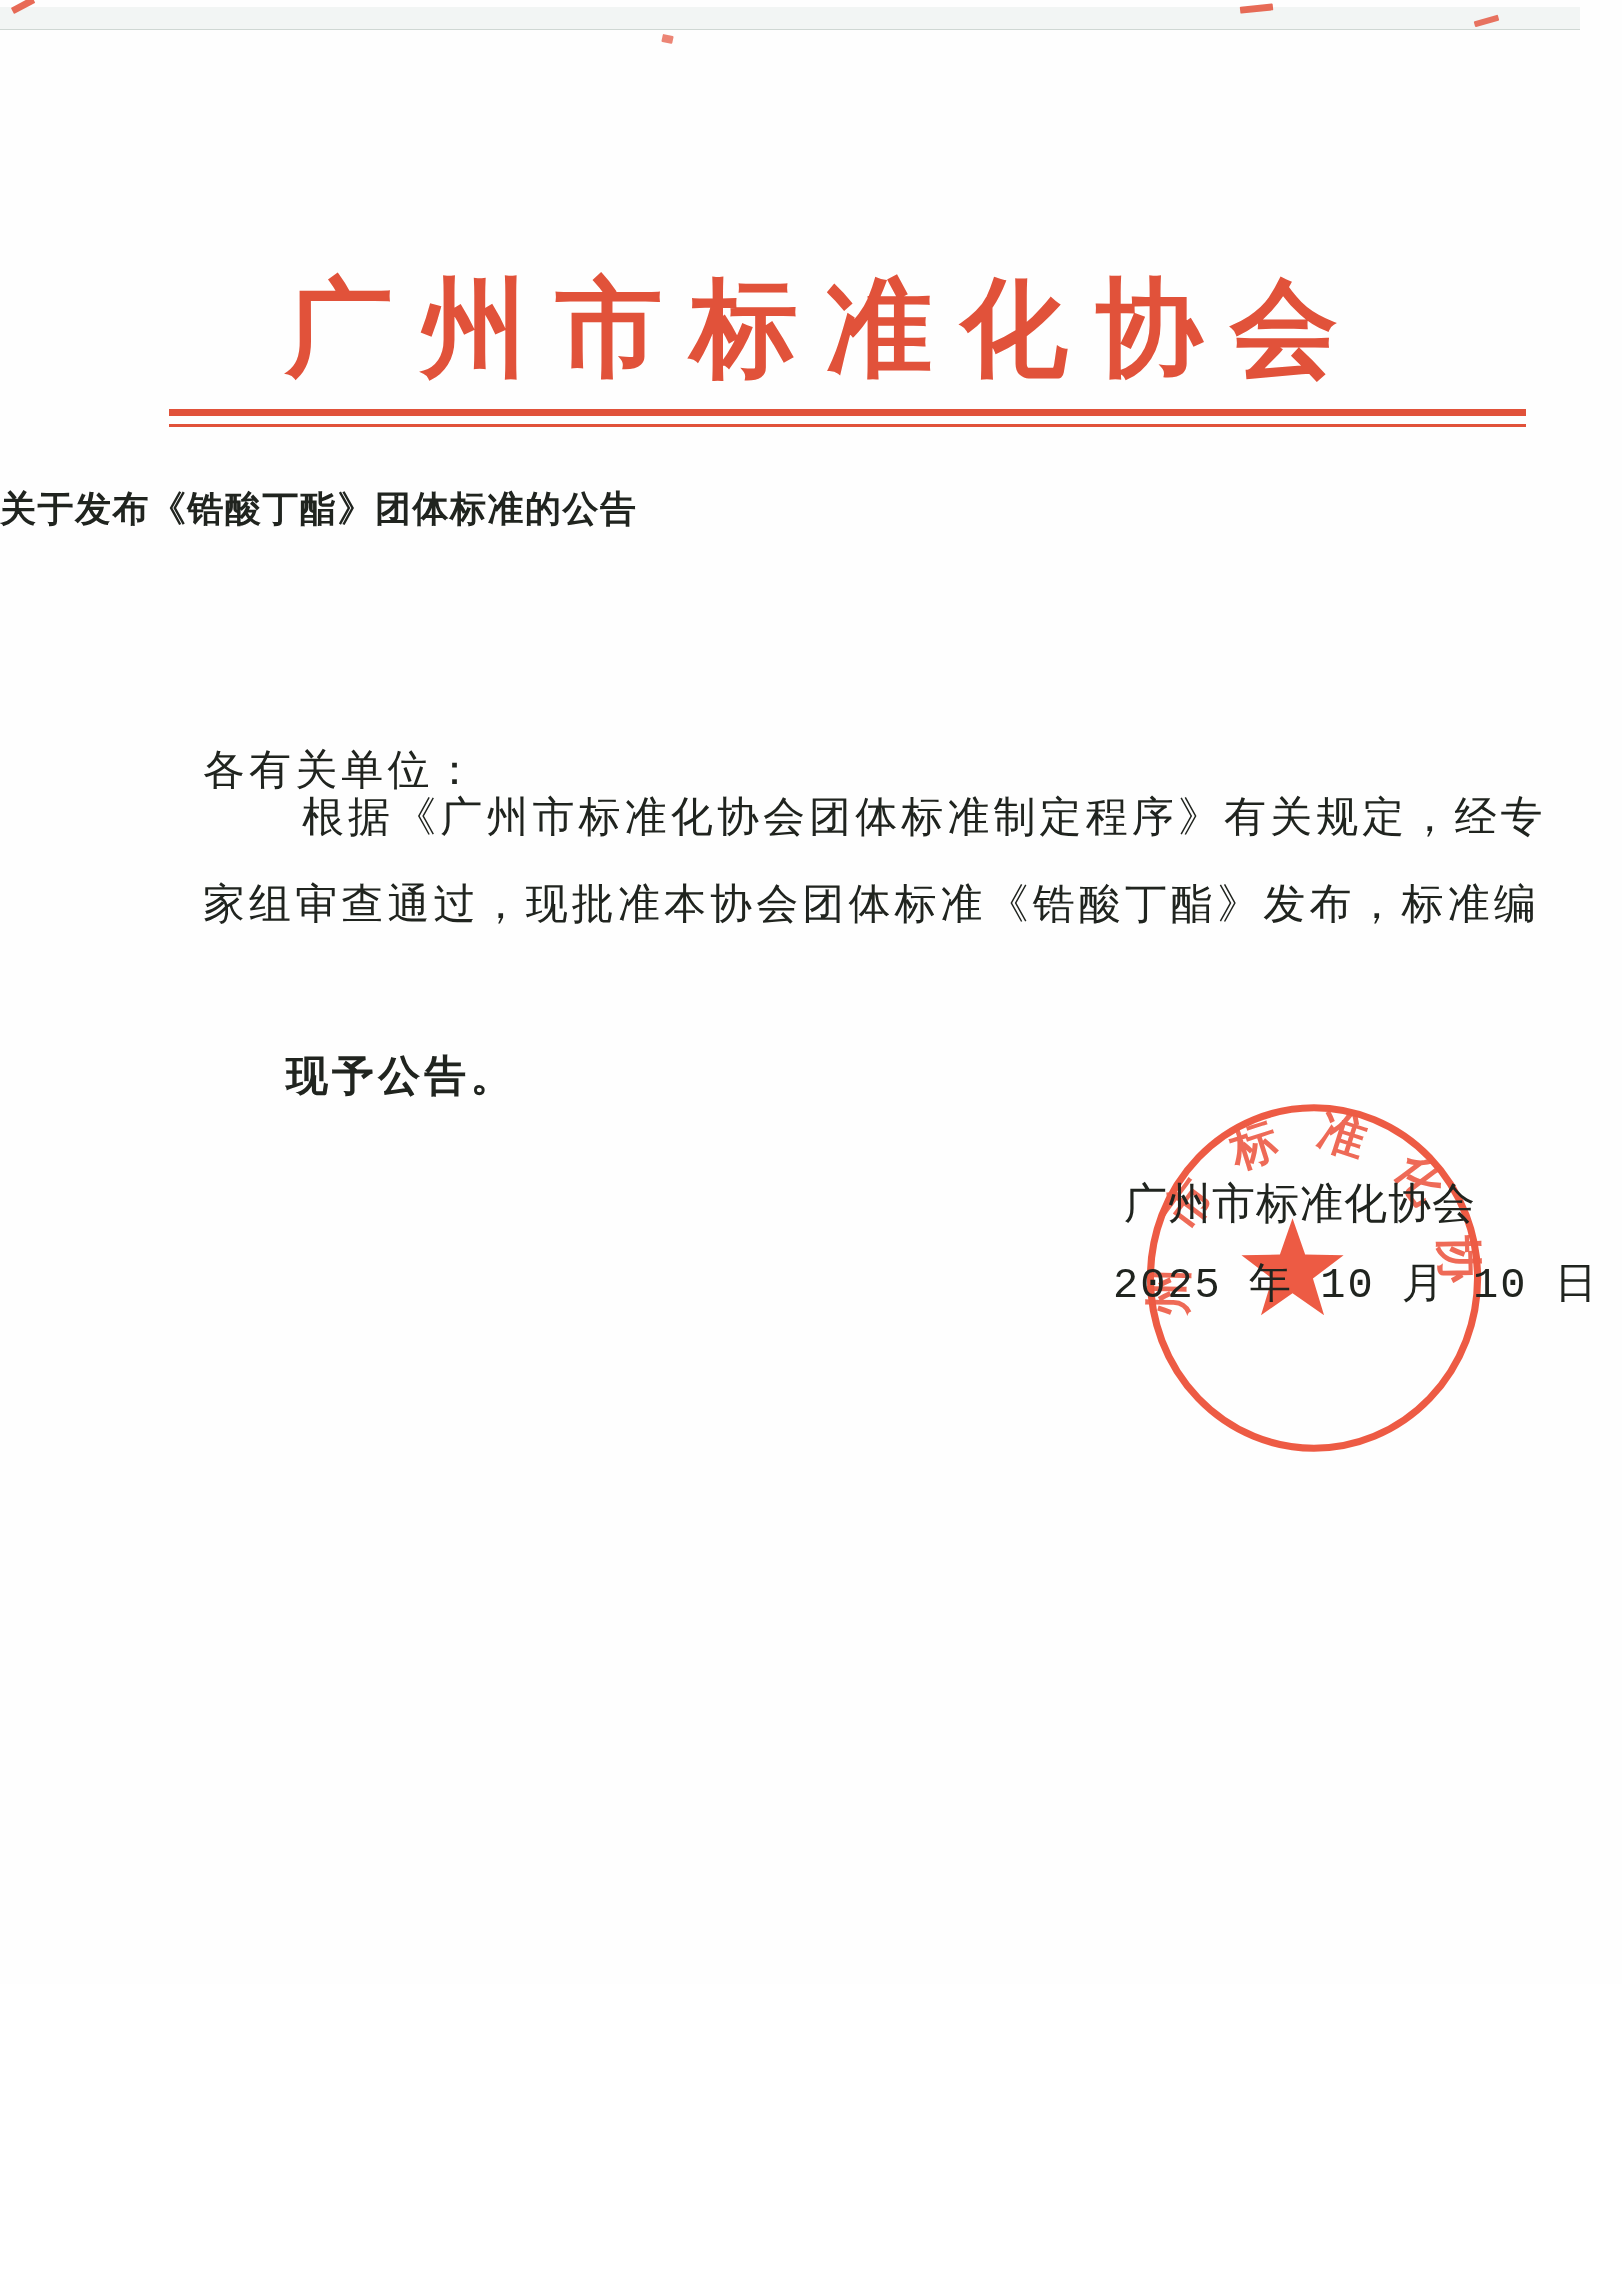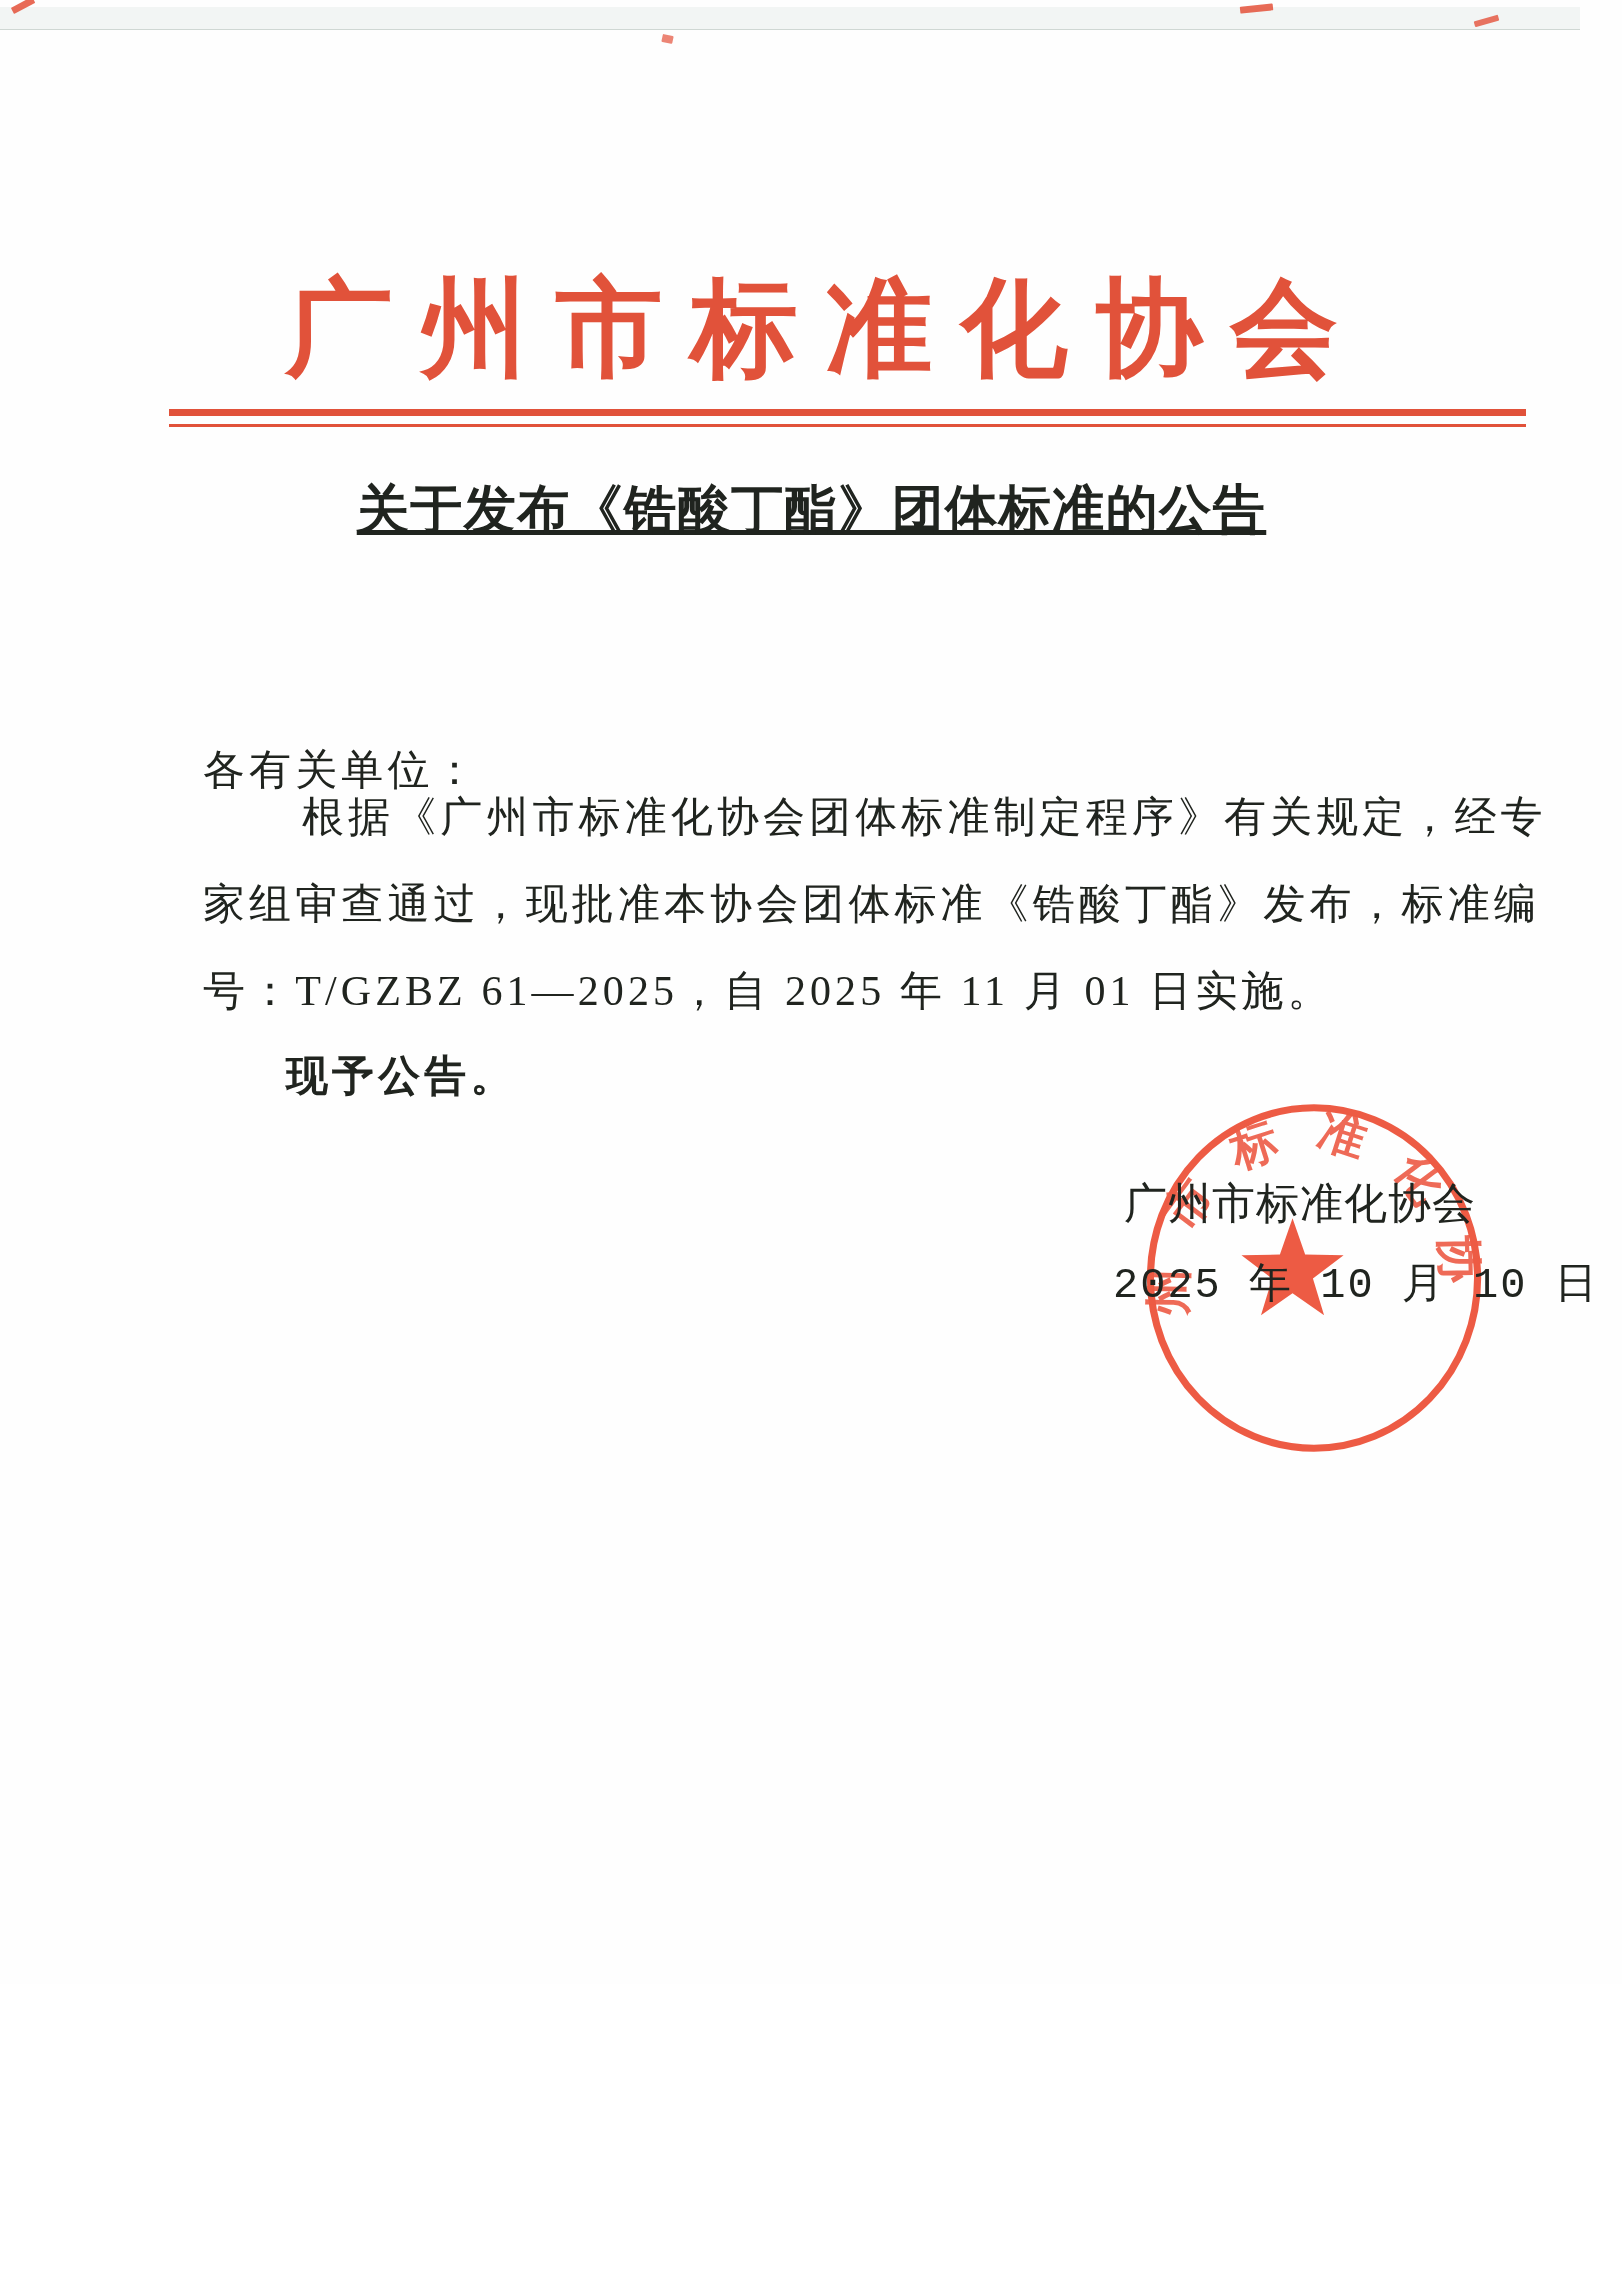--- a/index.html
+++ b/index.html
@@ -32,26 +32,25 @@
     white-space:nowrap;
   }
   .rule{position:absolute;background:#e1523a;}
   .rule.top-thick{left:169px;width:1357px;top:409px;height:6.6px;}
   .rule.top-thin{left:169px;width:1357px;top:424px;height:3.1px;}
   .rule.bottom-thin{left:138px;width:1398px;top:2171px;height:3.1px;}
   .rule.bottom-thick{left:138px;width:1398px;top:2181px;height:7.2px;}
 
   .doc-title{
     position:absolute;left:0;right:0;top:481px;
-    text-align:center;
-    font-size:52px;line-height:56px;font-weight:bold;
+    text-align:left;
+    font-size:36px;line-height:56px;font-weight:bold;
     color:#20241f;letter-spacing:1.5px;
     font-family:"Liberation Sans","DejaVu Sans",sans-serif;
     white-space:nowrap;
-    text-decoration:underline;
   }
   .doc-number{
     position:absolute;left:765px;top:573px;
     font-size:35px;line-height:43px;
     color:#20241f;letter-spacing:1px;
     white-space:nowrap;
   }
   .body-line{
     position:absolute;
     font-size:42px;line-height:51px;
@@ -95,21 +94,20 @@
   <div class="rule top-thick"></div>
   <div class="rule top-thin"></div>
 
   <div class="doc-title">关于发布《锆酸丁酯》团体标准的公告</div>
 
 
   <div class="body-line salutation">各有关单位：</div>
 
   <div class="body-line para1-l1">根据《广州市标准化协会团体标准制定程序》有关规定，经专</div>
   <div class="body-line para1-l2">家组审查通过，现批准本协会团体标准《锆酸丁酯》发布，标准编</div>
-  <div class="body-line para1-l3">号：T/GZBZ 61—2025，自 2025 年 11 月 01 日实施。</div>
   <div class="body-line para2">现予公告。</div>
 
   <div class="sig-org">广州市标准化协会</div>
   <div class="sig-date">2025 年 10 月 10 日</div>
 
   <svg class="seal" viewBox="-350 -356 700 712" xmlns="http://www.w3.org/2000/svg">
     <defs>
       <path id="sealArc" d="M -237 86 A 252 252 0 1 1 237 86" fill="none"></path>
     </defs>
     <ellipse cx="0" cy="0" rx="320" ry="333" fill="none" stroke="#ed533b" stroke-width="14"></ellipse>

